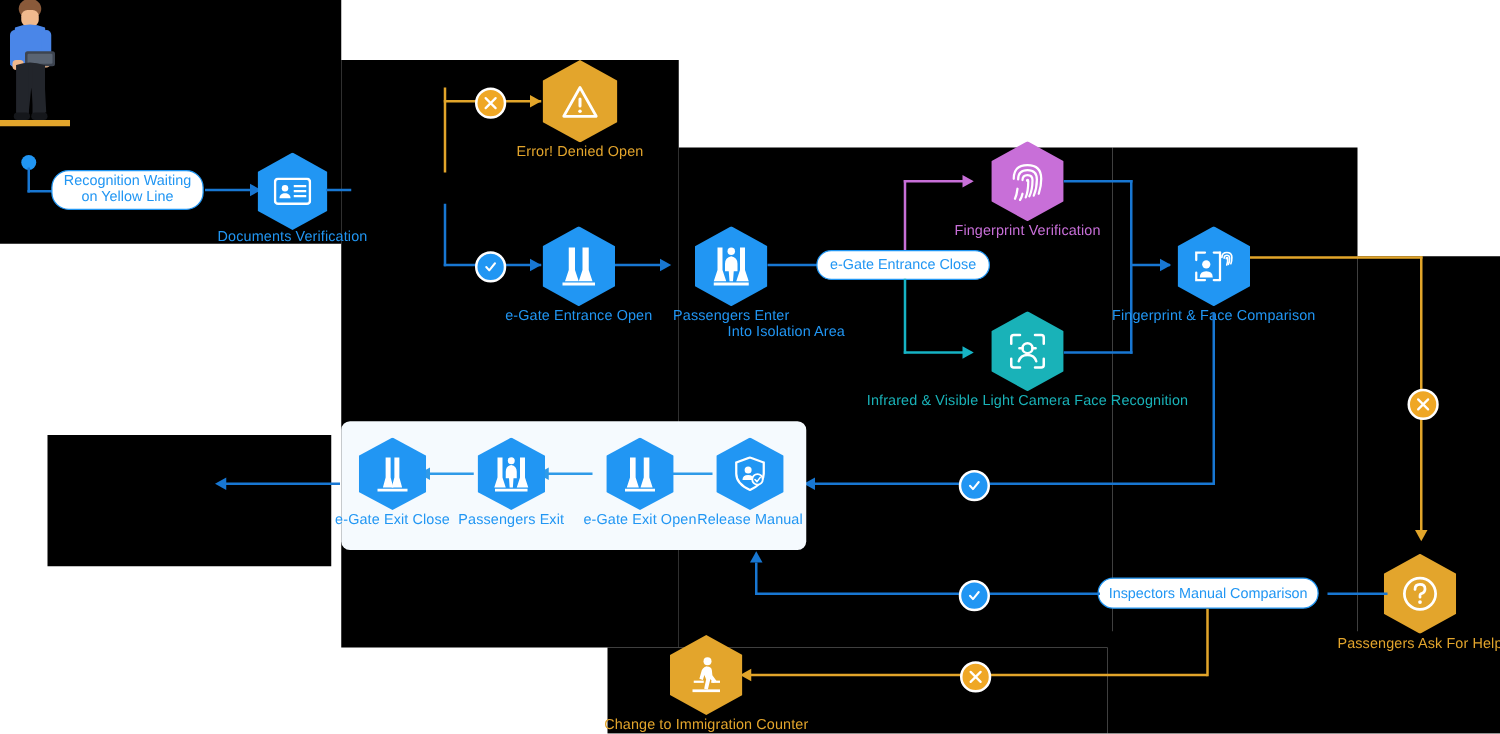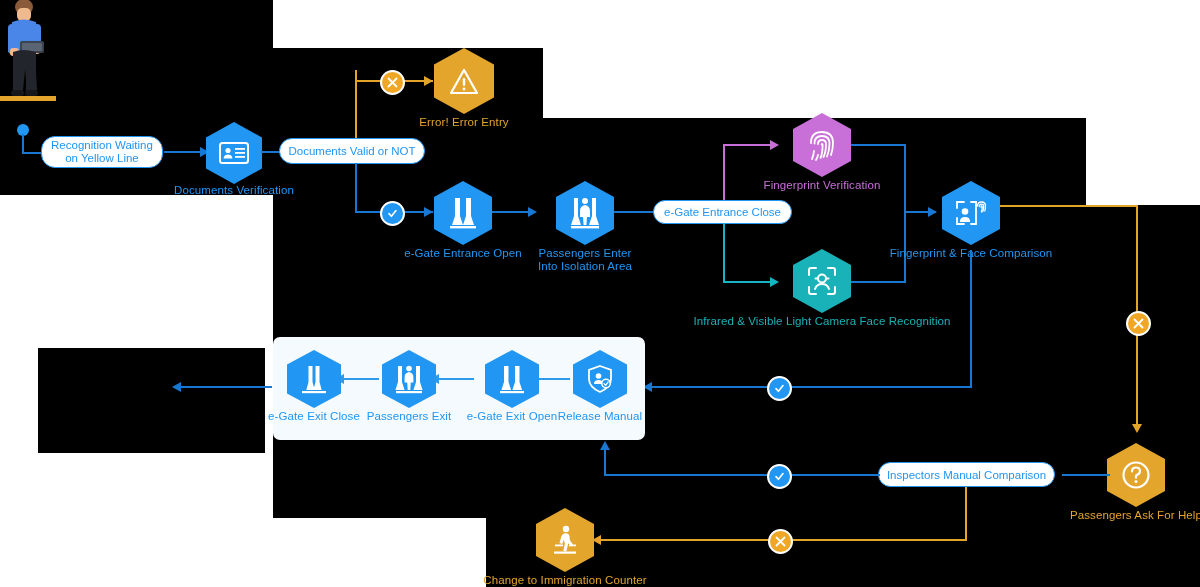--- a/index.html
+++ b/index.html
@@ -139,40 +139,39 @@
         <rect x="16" y="6" width="10" height="1.8" fill="#fff"></rect>
         <rect x="16" y="10" width="10" height="1.8" fill="#fff"></rect>
         <rect x="16" y="14" width="10" height="1.8" fill="#fff"></rect>
       </svg>
     </div>
     <div class="cap" style="top:62px;color:#2196f3;">Documents Verification</div>
   </div>
 
   <div class="line lh blue" style="left:261px;top:151px;width:20px;"></div>
 
-  <div class="pill" style="left:279px;top:138px;width:146px;height:26px;">Documents Valid or NOT</div>
 
   <div class="line lv amber" style="left:355px;top:70px;height:68px;"></div>
   <div class="line lh amber" style="left:355px;top:80px;width:78px;"></div>
   <div class="ah r amberA" style="left:424px;top:76px;"></div>
   <div class="badge no" style="left:380px;top:70px;">
     <svg width="11" height="11" viewBox="0 0 11 11">
       <path d="M1.5 1.5 L9.5 9.5 M9.5 1.5 L1.5 9.5" stroke="#fff" stroke-width="1.8" stroke-linecap="round"></path>
     </svg>
   </div>
 
   <div class="node" style="left:434px;top:48px;width:60px;height:66px;">
     <div class="hex" style="width:60px;height:66px;background:#e3a52c;">
       <svg width="30" height="27" viewBox="0 0 30 27">
         <path d="M15 2 L28 25 L2 25 Z" fill="none" stroke="#fff" stroke-width="2.2" stroke-linejoin="round"></path>
         <rect x="13.8" y="10" width="2.4" height="8" rx="1.2" fill="#fff"></rect>
         <circle cx="15" cy="21" r="1.4" fill="#fff"></circle>
       </svg>
     </div>
-    <div class="cap" style="top:68px;color:#e3a52c;">Error! Error Entry</div>
+    <div class="cap" style="top:68px;color:#e3a52c;">Error! Denied Open</div>
   </div>
 
   <div class="line lv blue" style="left:355px;top:163px;height:50px;"></div>
   <div class="line lh blue" style="left:355px;top:211px;width:78px;"></div>
   <div class="ah r" style="left:424px;top:207px;"></div>
   <div class="badge ok" style="left:380px;top:201px;">
     <svg width="11" height="11" viewBox="0 0 11 11">
       <path d="M2 5.6 L4.4 8.3 L9 2.6" stroke="#fff" stroke-width="1.6" fill="none" stroke-linecap="round" stroke-linejoin="round"></path>
     </svg>
   </div>
@@ -195,21 +194,21 @@
     <div class="hex" style="width:58px;height:64px;background:#2196f3;">
       <svg width="32" height="34" viewBox="0 0 32 34">
         <path d="M5 2 h4 v18 l3 9 h-10 l3 -9z" fill="#fff"></path>
         <path d="M23 2 h4 v18 l3 9 h-10 l3 -9z" fill="#fff"></path>
         <circle cx="16" cy="5" r="3" fill="#fff"></circle>
         <path d="M16 9 q-5 1 -5 6 v6 h3 l0.6 8 h2.8 L18 21 h3 v-6 q0 -5 -5 -6z" fill="#fff"></path>
         <rect x="2" y="30" width="28" height="2.4" fill="#fff"></rect>
       </svg>
     </div>
     <div class="cap" style="top:66px;color:#2196f3;">Passengers Enter</div>
-    <div class="cap" style="top:79px;color:#2196f3;">Into Isolation Area</div>
+    <div class="cap" style="top:79px;color:#2196f3;margin-left:44px;">Into Isolation Area</div>
   </div>
 
   <div class="line lh blue" style="left:614px;top:211px;width:42px;"></div>
 
   <div class="pill" style="left:653px;top:200px;width:139px;height:24px;">e-Gate Entrance Close</div>
 
   <div class="line lv violet" style="left:723px;top:144px;height:56px;"></div>
   <div class="line lh violet" style="left:723px;top:144px;width:54px;"></div>
   <div class="ah r violetA" style="left:770px;top:140px;"></div>
 

